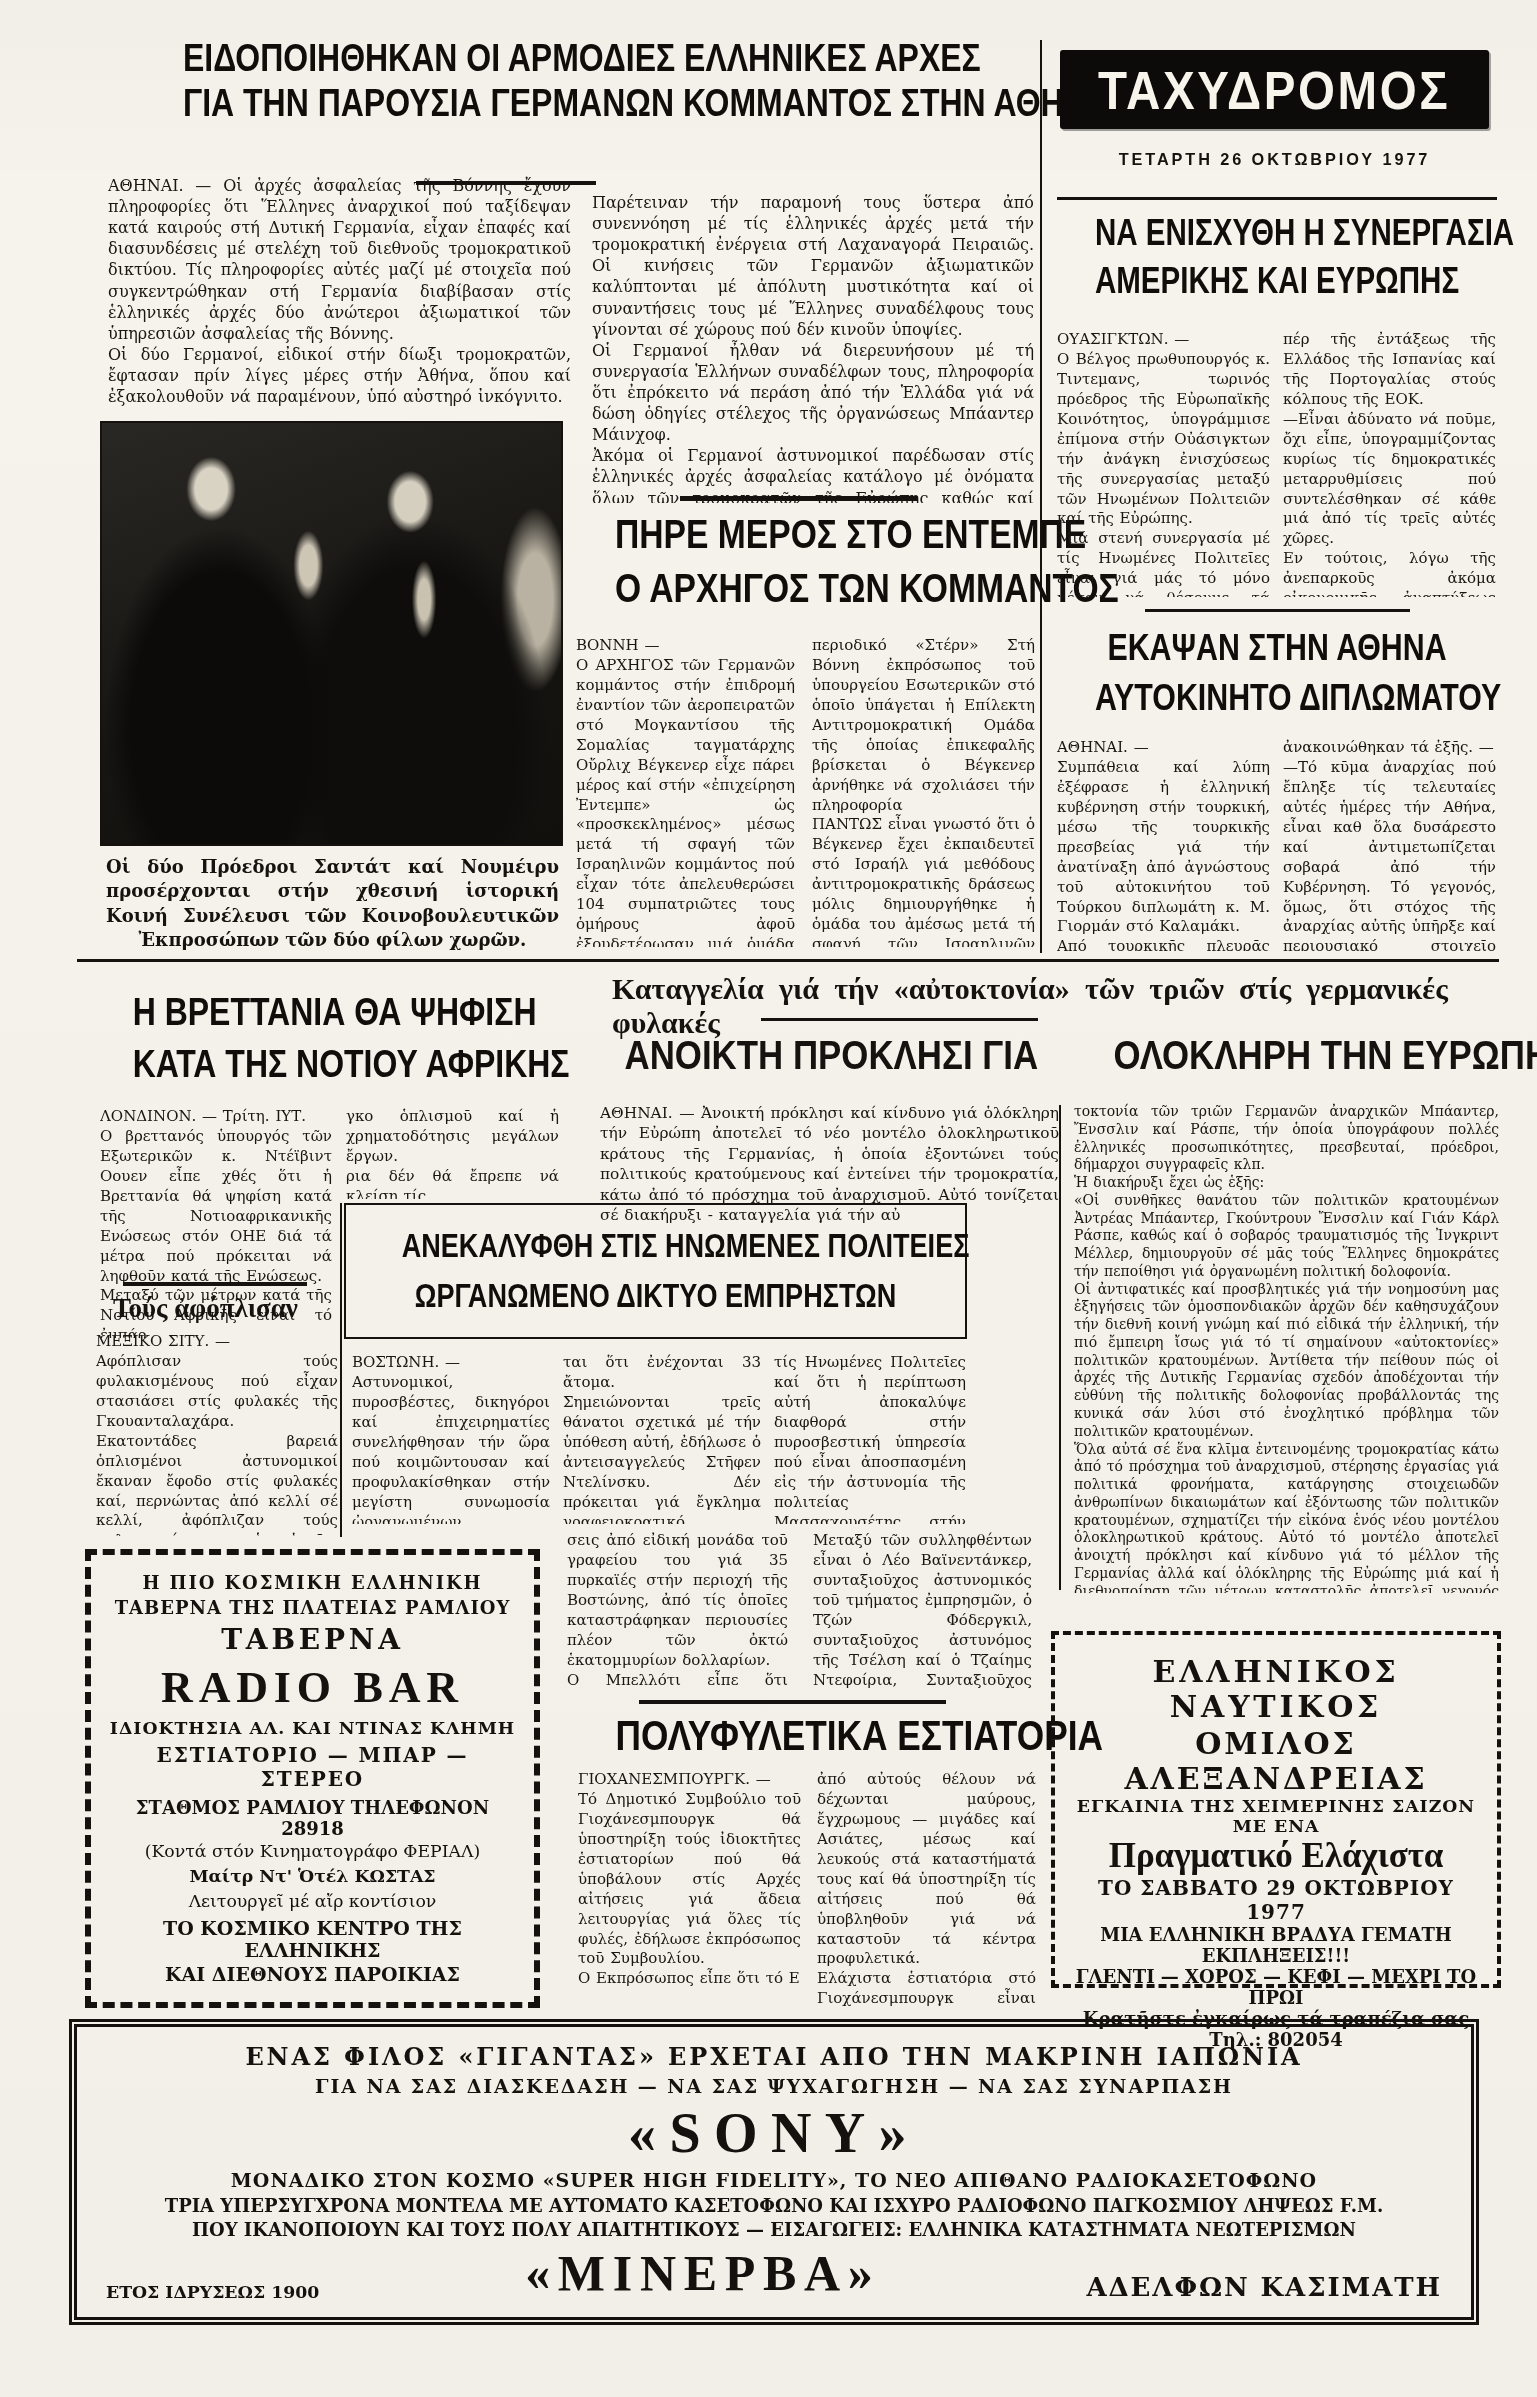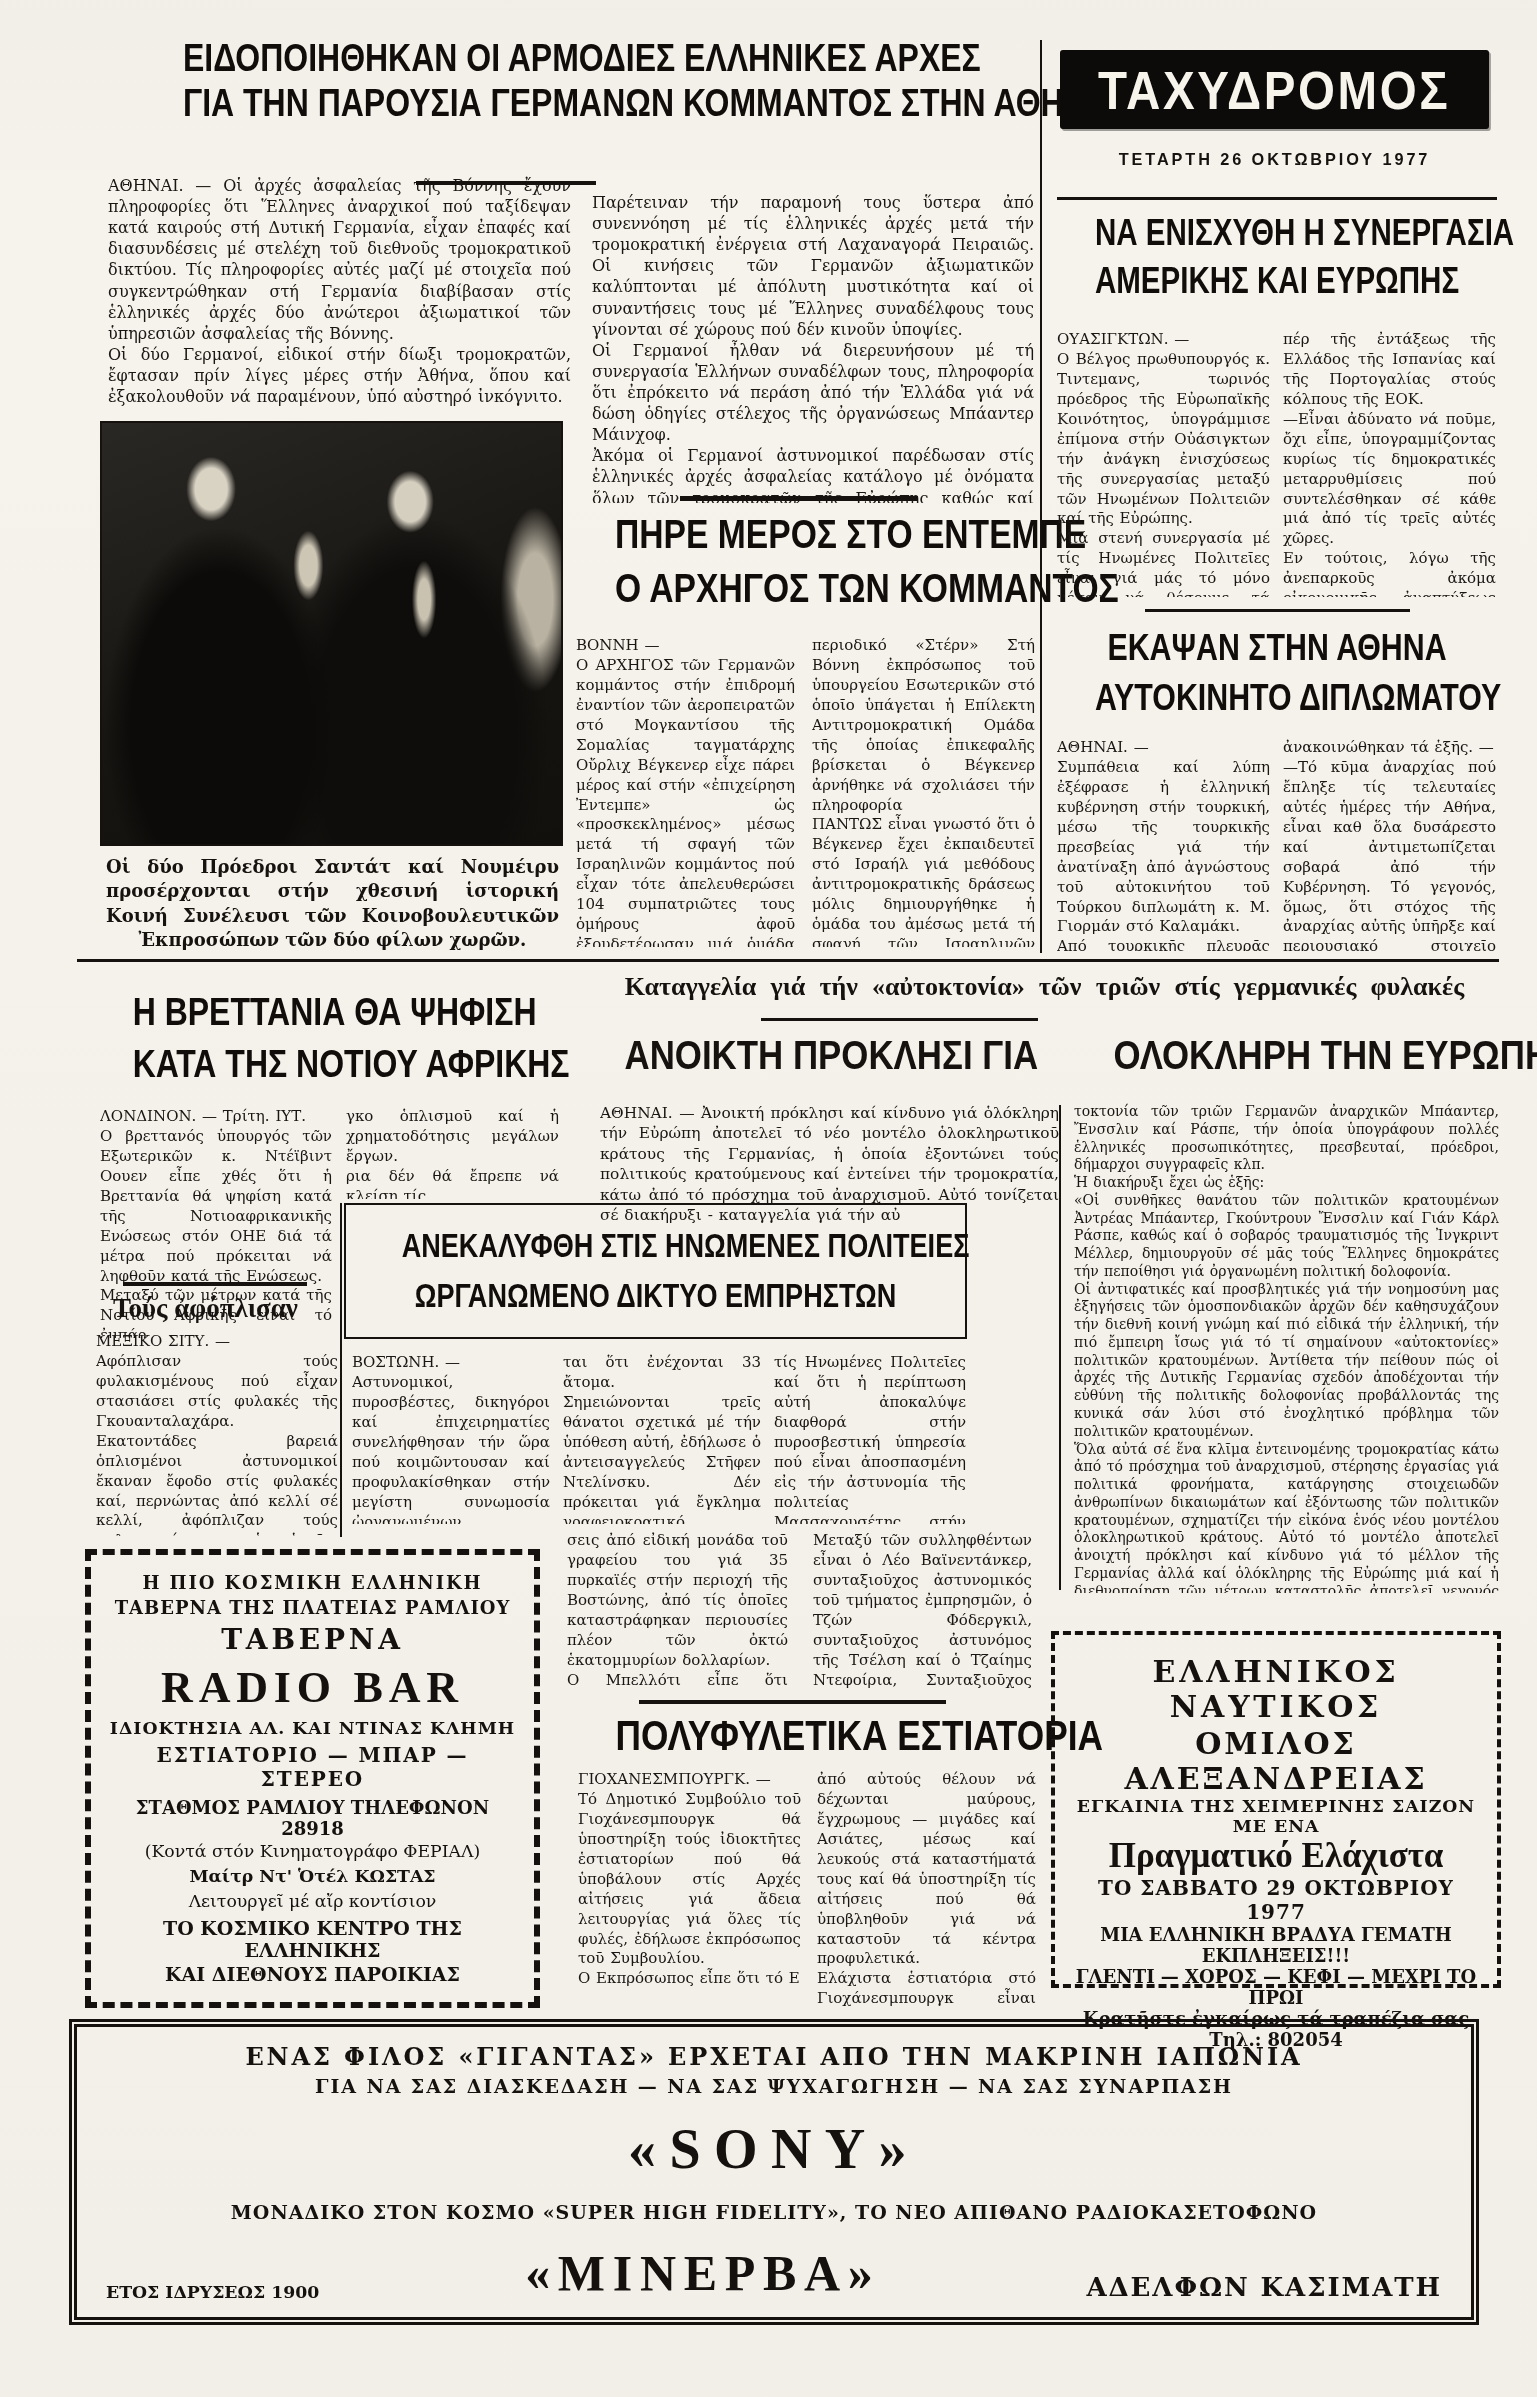--- a/index.html
+++ b/index.html
@@ -111,21 +111,21 @@
     <span class="ln">ΚΑΤΑ ΤΗΣ ΝΟΤΙΟΥ ΑΦΡΙΚΗΣ</span>
   </div>
   <div class="abs body-text" style="left:100px;top:1107px;width:232px;height:231px;">ΛΟΝΔΙΝΟΝ. — Τρίτη. ΙΥΤ.
 Ο βρεττανός ὑπουργός τῶν Εξωτερικῶν κ. Ντέϊβιντ Οουεν εἶπε χθές ὅτι ἡ Βρεττανία θά ψηφίση κατά τῆς Νοτιοαφρικανικῆς Ενώσεως στόν ΟΗΕ διά τά μέτρα πού πρόκειται νά ληφθοῦν κατά τῆς Ενώσεως.
 Μεταξύ τῶν μέτρων κατά τῆς Νοτίου Αφρικῆς εἶναι τό ἐμπάρ</div>
   <div class="abs body-text" style="left:346px;top:1107px;width:213px;height:92px;">γκο ὁπλισμοῦ καί ἡ χρηματοδότησις μεγάλων ἔργων.
 ρια δέν θά ἔπρεπε νά κλείση τίς
 Ο κ. Οουεν εἶπε ὅτι ἡ Πραιτω
 ἀφρικανικές ἐφημερίδες.</div>
 
-  <div class="abs" style="left:588px;top:972px;width:913px;text-align:center;font-size:26px;font-weight:600;word-spacing:7.7px;font-family:'Liberation Serif','DejaVu Serif',serif;">Καταγγελία γιά τήν «αὐτοκτονία» τῶν τριῶν στίς γερμανικές φυλακές</div>
+  <div class="abs" style="left:612px;top:972px;width:913px;font-size:30px;font-weight:600;word-spacing:7.7px;font-family:'Liberation Serif','DejaVu Serif',serif;">Καταγγελία γιά τήν «αὐτοκτονία» τῶν τριῶν στίς γερμανικές φυλακές</div>
   <div class="abs rule" style="left:761px;top:1018px;width:277px;height:2.9px;"></div>
   <div class="abs" style="left:588px;top:1032px;width:913px;display:flex;justify-content:space-between;font-family:'Liberation Sans','DejaVu Sans',sans-serif;font-weight:700;font-size:41px;">
     <span style="display:inline-block;transform:scaleX(.85);white-space:nowrap;">ΑΝΟΙΚΤΗ ΠΡΟΚΛΗΣΙ ΓΙΑ</span>
     <span style="display:inline-block;transform:scaleX(.85);white-space:nowrap;">ΟΛΟΚΛΗΡΗ ΤΗΝ ΕΥΡΩΠΗ</span>
   </div>
   <div class="abs body-text" style="left:600px;top:1103px;width:459px;height:154px;font-size:15.4px;">ΑΘΗΝΑΙ. — Ἀνοικτή πρόκλησι καί κίνδυνο γιά ὁλόκληρη τήν Εὐρώπη ἀποτελεῖ τό νέο μοντέλο ὁλοκληρωτικοῦ κράτους τῆς Γερμανίας, ἡ ὁποία ἐξοντώνει τούς πολιτικούς κρατούμενους καί ἐντείνει τήν τρομοκρατία, κάτω ἀπό τό πρόσχημα τοῦ ἀναρχισμοῦ. Αὐτό τονίζεται σέ διακήρυξι - καταγγελία γιά τήν αὐ</div>
   <div class="abs rule" style="left:1059px;top:1105px;width:1.9px;height:485px;"></div>
   <div class="abs body-text" style="left:1074px;top:1103px;width:425px;height:490px;font-size:14px;line-height:1.27;">τοκτονία τῶν τριῶν Γερμανῶν ἀναρχικῶν Μπάαντερ, Ἔνσσλιν καί Ράσπε, τήν ὁποία ὑπογράφουν πολλές ἑλληνικές προσωπικότητες, πρεσβευταί, πρόεδροι, δήμαρχοι συγγραφεῖς κλπ.
 Ἡ διακήρυξι ἔχει ὡς ἑξῆς:
 «Οἱ συνθῆκες θανάτου τῶν πολιτικῶν κρατουμένων Ἀντρέας Μπάαντερ, Γκούντρουν Ἔνσσλιν καί Γιάν Κάρλ Ράσπε, καθώς καί ὁ σοβαρός τραυματισμός τῆς Ἰνγκριντ Μέλλερ, δημιουργοῦν σέ μᾶς τούς Ἕλληνες δημοκράτες τήν πεποίθησι γιά ὀργανωμένη πολιτική δολοφονία.
@@ -199,20 +199,24 @@
     <span class="s" style="font-size:18px;font-weight:600;">Κρατῆστε ἐγκαίρως τά τραπέζια σας Τηλ.: 802054</span>
   </div>
 
   <div class="abs ad" style="left:69px;top:2019px;width:1410px;height:306px;border:8.6px double #14110e;padding:15.4px 29px;display:flex;flex-direction:column;justify-content:space-between;box-sizing:border-box;">
     <div>
       <span class="s" style="font-weight:700;font-size:24px;letter-spacing:2.9px;">ΕΝΑΣ ΦΙΛΟΣ «ΓΙΓΑΝΤΑΣ» ΕΡΧΕΤΑΙ ΑΠΟ ΤΗΝ ΜΑΚΡΙΝΗ ΙΑΠΩΝΙΑ</span>
       <span class="s" style="font-weight:700;font-size:19px;letter-spacing:1.9px;margin-top:3.8px;">ΓΙΑ ΝΑ ΣΑΣ ΔΙΑΣΚΕΔΑΣΗ — ΝΑ ΣΑΣ ΨΥΧΑΓΩΓΗΣΗ — ΝΑ ΣΑΣ ΣΥΝΑΡΠΑΣΗ</span>
     </div>
     <span class="s serifhead" style="font-size:56px;letter-spacing:13.4px;">«SONY»</span>
     <span class="s" style="font-weight:700;font-size:19px;letter-spacing:1px;">ΜΟΝΑΔΙΚΟ ΣΤΟΝ ΚΟΣΜΟ «SUPER HIGH FIDELITY», ΤΟ ΝΕΟ ΑΠΙΘΑΝΟ ΡΑΔΙΟΚΑΣΕΤΟΦΩΝΟ</span>
+    <div>
+      <span class="s" style="font-weight:700;font-size:18px;">ΤΡΙΑ ΥΠΕΡΣΥΓΧΡΟΝΑ ΜΟΝΤΕΛΑ ΜΕ ΑΥΤΟΜΑΤΟ ΚΑΣΕΤΟΦΩΝΟ ΚΑΙ ΙΣΧΥΡΟ ΡΑΔΙΟΦΩΝΟ ΠΑΓΚΟΣΜΙΟΥ ΛΗΨΕΩΣ F.M.</span>
+      <span class="s" style="font-weight:700;font-size:18px;margin-top:2.9px;">ΠΟΥ ΙΚΑΝΟΠΟΙΟΥΝ ΚΑΙ ΤΟΥΣ ΠΟΛΥ ΑΠΑΙΤΗΤΙΚΟΥΣ — ΕΙΣΑΓΩΓΕΙΣ: ΕΛΛΗΝΙΚΑ ΚΑΤΑΣΤΗΜΑΤΑ ΝΕΩΤΕΡΙΣΜΩΝ</span>
+    </div>
     <div style="display:flex;align-items:flex-end;justify-content:space-between;">
       <span style="font-weight:700;font-size:17.3px;">ΕΤΟΣ ΙΔΡΥΣΕΩΣ 1900</span>
       <span class="serifhead" style="font-size:50px;letter-spacing:7.7px;">«ΜΙΝΕΡΒΑ»</span>
       <span style="font-weight:700;font-size:26px;letter-spacing:1.9px;">ΑΔΕΛΦΩΝ ΚΑΣΙΜΑΤΗ</span>
     </div>
   </div>
 
 </div>
 
 

